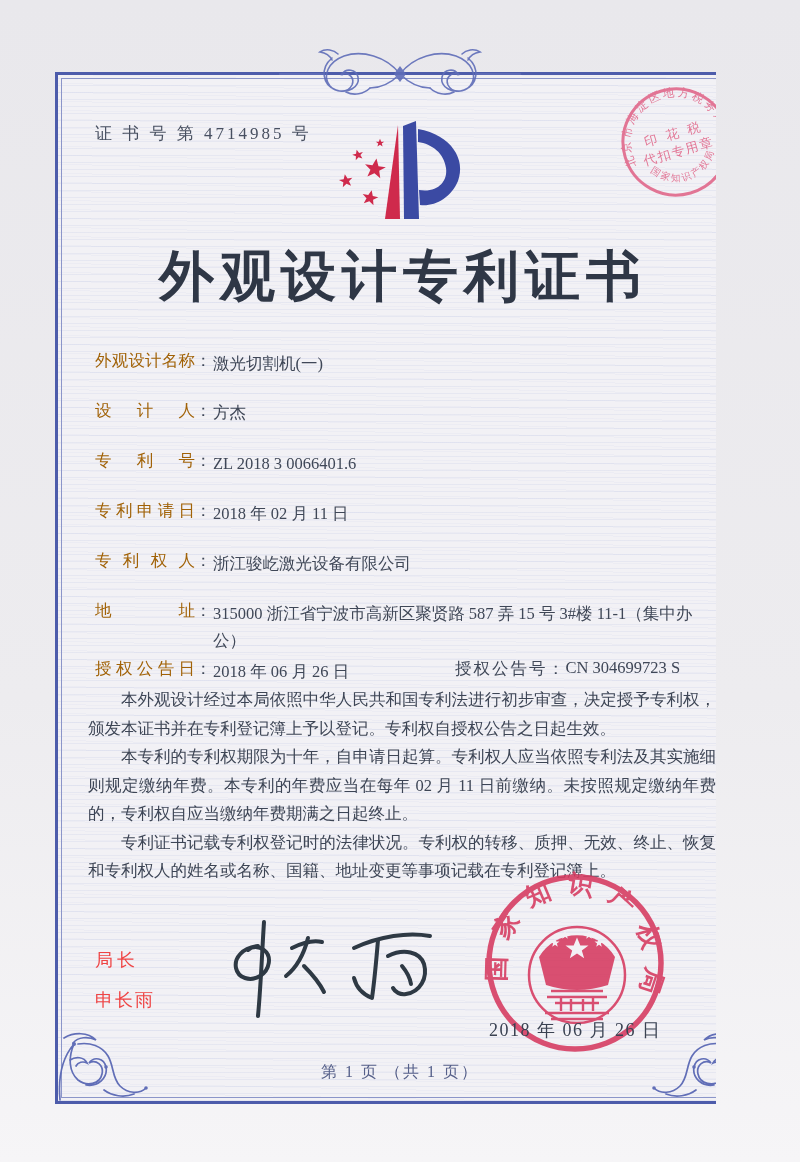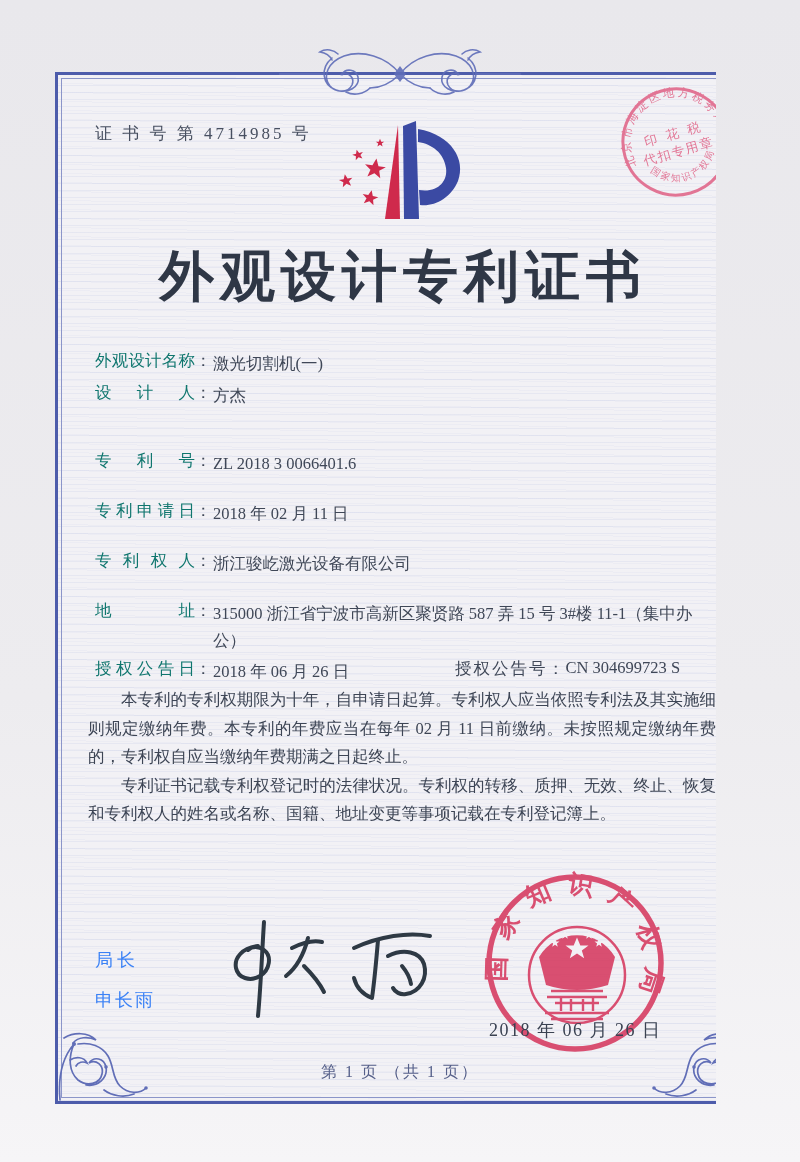--- a/index.html
+++ b/index.html
@@ -32,32 +32,32 @@
   .logo { position:absolute; left:318px; top:113px; }
   .title {
     position:absolute; left:0; top:240px; width:800px; text-align:center;
     font-size:55px; font-weight:700; letter-spacing:6px; text-indent:6px;
     color:#2f3746;
   }
   .fields { position:absolute; left:95px; top:350px; width:622px; font-size:16.5px; }
   .frow { position:absolute; left:0; display:flex; align-items:flex-start; width:622px; }
   .flabel {
     display:inline-block; width:100px; text-align:justify; text-align-last:justify;
-    flex:0 0 100px; color:#0f766e;
+    flex:0 0 100px; color:#a16207;
   }
   .fcolon { flex:0 0 18px; }
   .fvalue { flex:1 1 auto; line-height:27px; }
   .grant-col { position:absolute; left:360px; top:0; display:flex; }
   .grant-col .glabel { letter-spacing:2px; }
   .paragraphs {
     position:absolute; left:88px; top:686px; width:628px;
     font-size:16.5px; line-height:28.5px; text-align:justify; color:#3d4555;
   }
   .paragraphs p { text-indent:2em; }
-  .director { position:absolute; left:95px; top:948px; font-size:18px; letter-spacing:4px; color:#3b82f6; }
+  .director { position:absolute; left:95px; top:948px; font-size:18px; letter-spacing:4px; color:#ef4444; }
   .director .name { margin-top:16px; letter-spacing:2px; }
   .signature { position:absolute; left:212px; top:912px; }
   .seal-main { position:absolute; left:478px; top:866px; }
   .seal-date {
     position:absolute; left:489px; top:1018px; font-size:18px; letter-spacing:1.5px;
     color:#3a4252; z-index:5;
   }
   .tax-stamp { position:absolute; left:612px; top:76px; }
   .footer {
     position:absolute; left:0; top:1062px; width:800px; text-align:center;
@@ -150,21 +150,21 @@
   </svg>
 
   <div class="title">外观设计专利证书</div>
 
   <div class="fields">
     <div class="frow" style="top:0;">
       <span class="flabel">外观设计名称</span>
         <span class="fcolon">：</span>
         <span class="fvalue">激光切割机(一)</span>
     </div>
-    <div class="frow" style="top:32px;">
+    <div class="frow" style="top:50px;font-family:Liberation Mono, monospace;">
       <span class="flabel">设计人</span>
         <span class="fcolon">：</span>
         <span class="fvalue">方杰</span>
     </div>
     <div class="frow" style="top:100px;">
       <span class="flabel">专利号</span>
         <span class="fcolon">：</span>
         <span class="fvalue">ZL 2018 3 0066401.6</span>
     </div>
     <div class="frow" style="top:150px;">
@@ -188,20 +188,21 @@
         <span class="fvalue">2018 年 06 月 26 日</span>
       <span class="grant-col">
         <span class="glabel">授权公告号</span>
           <span class="fcolon">：</span>
           <span>CN 304699723 S</span>
       </span>
     </div>
   </div>
 
   <div class="paragraphs">
+    <p>本外观设计经过本局依照中华人民共和国专利法进行初步审查，决定授予专利权，颁发本证书并在专利登记簿上予以登记。专利权自授权公告之日起生效。</p>
     <p>本专利的专利权期限为十年，自申请日起算。专利权人应当依照专利法及其实施细则规定缴纳年费。本专利的年费应当在每年 02 月 11 日前缴纳。未按照规定缴纳年费的，专利权自应当缴纳年费期满之日起终止。</p>
     <p>专利证书记载专利权登记时的法律状况。专利权的转移、质押、无效、终止、恢复和专利权人的姓名或名称、国籍、地址变更等事项记载在专利登记簿上。</p>
   </div>
 
   <div class="director">
     <div>局长</div>
     <div class="name">申长雨</div>
   </div>
 
   <svg class="signature" width="230" height="110" viewBox="0 0 230 110">

